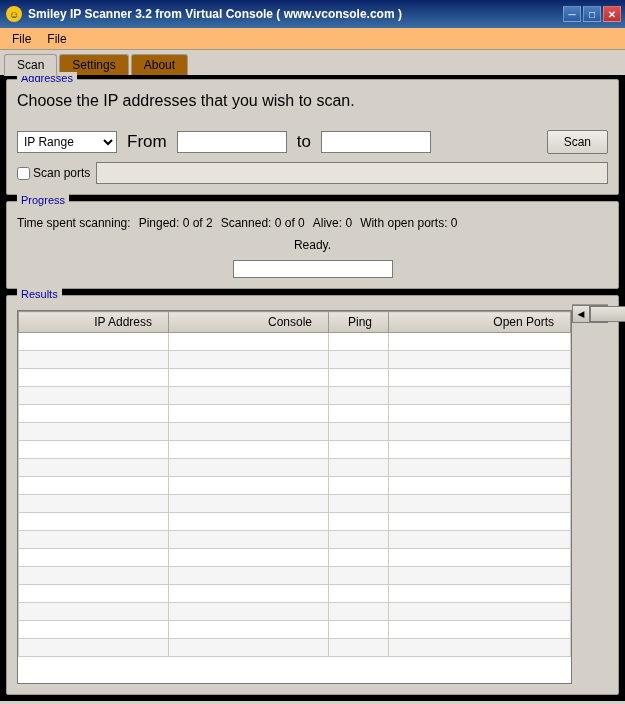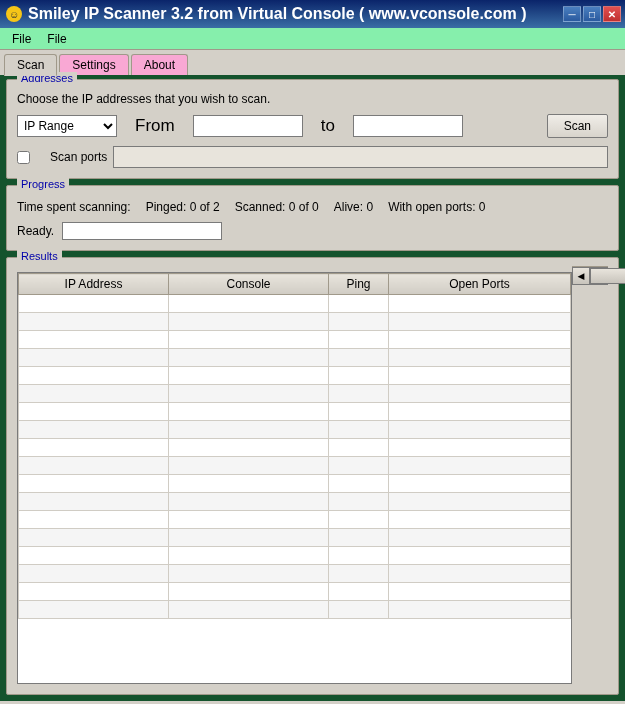--- a/index.html
+++ b/index.html
@@ -33,21 +33,21 @@
       background: #f5c518;
       border-radius: 50%;
       display: flex;
       align-items: center;
       justify-content: center;
       font-size: 10px;
       color: #333;
       font-weight: bold;
     }
     .title-text {
-      font-size: 16px;
+      font-size: 12px;
       font-weight: bold;
       color: white;
     }
     .title-buttons {
       display: flex;
       gap: 2px;
     }
     .title-btn {
       width: 18px;
       height: 16px;
@@ -60,21 +60,21 @@
       border: 1px solid rgba(255,255,255,0.3);
       background: linear-gradient(to bottom, #4a7fbf, #2a5a9f);
       font-weight: bold;
     }
     .title-btn.close {
       background: linear-gradient(to bottom, #e05050, #c03030);
     }
 
     
     .menu-bar {
-      background: #86efac;
+      background: #fdba74;
       height: 22px;
       display: flex;
       align-items: center;
       padding: 0 4px;
       border-bottom: 1px solid #a0998a;
     }
     .menu-item {
       padding: 2px 8px;
       cursor: pointer;
       font-size: 12px;
@@ -87,35 +87,35 @@
       padding: 4px 4px 0 4px;
       display: flex;
       gap: 2px;
     }
     .tab {
       padding: 3px 12px;
       border: 1px solid #a0998a;
       border-bottom: none;
       cursor: pointer;
       font-size: 12px;
-      background: #f9a8d4;
+      background: #a16207;
       color: #000;
       border-radius: 3px 3px 0 0;
     }
     .tab.active {
       background: #d4d0c8;
       border-bottom: 1px solid #d4d0c8;
       margin-bottom: -1px;
       z-index: 1;
       position: relative;
     }
 
     
     .main-content {
-      background: #14532d;
+      background: #000000;
       padding: 4px 6px 6px 6px;
       height: calc(704px - 28px - 22px - 28px);
       display: flex;
       flex-direction: column;
       gap: 6px;
     }
 
     
     .panel {
       background: #d4d0c8;
@@ -130,28 +130,28 @@
       left: 10px;
       background: #d4d0c8;
       padding: 0 4px;
       font-size: 11px;
       color: #0000aa;
       font-weight: normal;
     }
 
     
     .addresses-label {
-      font-size: 12px;
-      margin-bottom: 8px;
+      font-size: 16px;
+      margin-bottom: 20px;
       margin-top: 4px;
     }
     .addresses-row {
       display: flex;
       align-items: center;
-      gap: 18px;
+      gap: 10px;
       margin-bottom: 8px;
     }
     .ip-range-select {
       width: 100px;
       height: 22px;
       border: 1px solid #7a7a7a;
       background: white;
       font-size: 12px;
       padding: 0 2px;
     }
@@ -179,45 +179,46 @@
     }
 
     .scan-ports-row {
       display: flex;
       align-items: center;
       gap: 6px;
     }
     .checkbox-area {
       display: flex;
       align-items: center;
-      gap: 20px;
+      gap: 3px;
       white-space: nowrap;
     }
     .ports-input {
       flex: 1;
       height: 22px;
       border: 1px solid #7a7a7a;
       background: #e8e4dc;
       font-size: 12px;
     }
 
     
     .progress-row {
       display: flex;
       align-items: center;
-      gap: 15px;
+      gap: 8px;
       margin-top: 6px;
       margin-bottom: 8px;
       font-size: 12px;
     }
     .ready-row {
       display: flex;
       align-items: center;
       gap: 8px;
       font-size: 12px;
+      flex-direction: column;
     }
     .progress-bar-container {
       width: 160px;
       height: 18px;
       border: 1px solid #7a7a7a;
       background: white;
     }
 
     
     .results-panel {
@@ -233,22 +234,22 @@
       margin-top: 6px;
     }
     .results-table {
       width: 100%;
       border-collapse: collapse;
       font-size: 12px;
     }
     .results-table th {
       background: linear-gradient(to bottom, #e8e4dc, #d0ccC4);
       border: 1px solid #a0998a;
-      padding: 3px 6px;
-      text-align: center;
+      padding: 3px 16px;
+      text-align: right;
       font-weight: normal;
       color: #000;
     }
     .results-table td {
       border: 1px solid #d0ccC4;
       padding: 2px 6px;
       height: 18px;
     }
     .results-table tr:nth-child(even) td {
       background: #f5f5f5;

